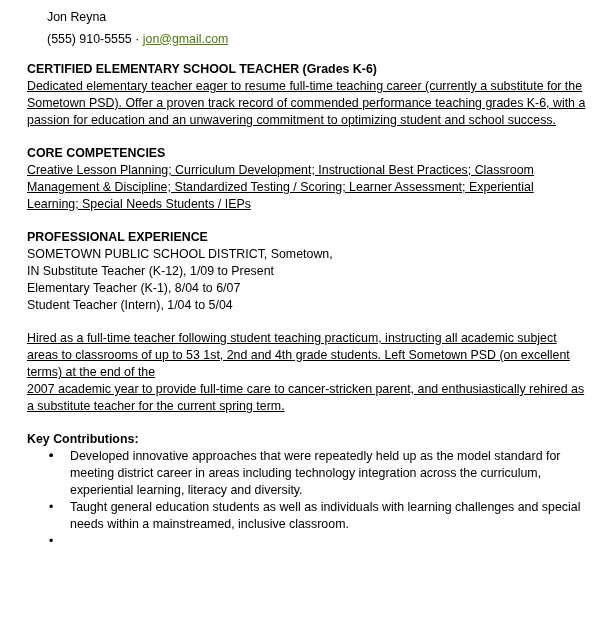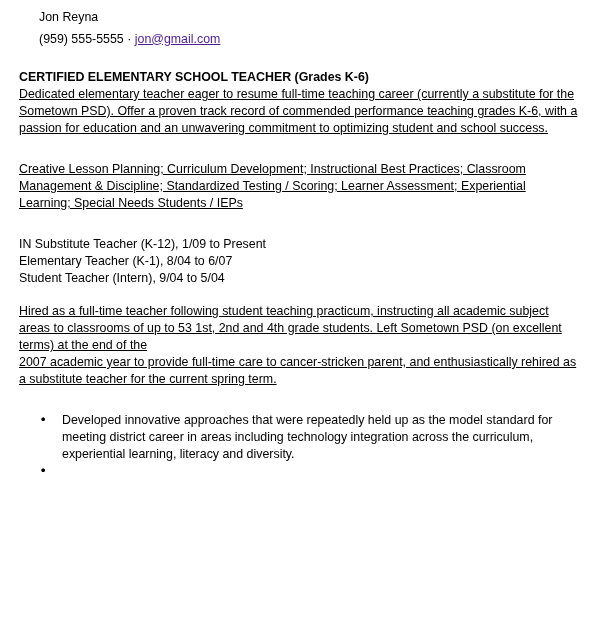--- a/index.html
+++ b/index.html
@@ -12,37 +12,37 @@
       height: 623px;
       overflow: hidden;
       font-family: "Liberation Sans", sans-serif;
       font-size: 12.4px;
       color: #000000;
       line-height: 17px;
       position: relative;
     }
     .page {
       position: absolute;
-      left: 19px;
+      left: 27px;
       top: 7px;
       width: 560px;
     }
     .contact {
       margin-left: 20px;
     }
     .contact .line {
       height: 21.5px;
       line-height: 21.5px;
     }
     .contact a {
-      color: #4c1d95;
+      color: #4d7c0f;
       text-decoration: underline;
     }
     .section {
-      margin-top: 8px;
+      margin-top: 0;
     }
     .heading {
       font-weight: bold;
     }
     p {
       margin: 0;
       text-decoration: underline;
     }
     .gap {
       height: 16px;
@@ -63,62 +63,67 @@
     }
   </style>
 </head>
 <body>
 
 <div class="page">
 
   <div class="contact">
     <div class="line">Jon Reyna</div>
     <div class="line">
-      <span>(959) 555-5555 ·</span>
+      <span>(555) 910-5555 ·</span>
       <a href="#">jon@gmail.com</a>
     </div>
   </div>
 
   <div style="height:11px"></div>
 
   <div class="section">
     <div class="heading">CERTIFIED ELEMENTARY SCHOOL TEACHER (Grades K-6)</div>
     <p>Dedicated elementary teacher eager to resume full-time teaching career (currently a substitute for the Sometown PSD). Offer a proven track record of commended performance teaching grades K-6, with a passion for education and an unwavering commitment to optimizing student and school success.</p>
   </div>
 
   <div class="gap"></div>
 
   <div class="section">
+    <div class="heading">CORE COMPETENCIES</div>
     <p>Creative Lesson Planning; Curriculum Development; Instructional Best Practices; Classroom Management &amp; Discipline; Standardized Testing / Scoring; Learner Assessment; Experiential Learning; Special Needs Students / IEPs</p>
   </div>
 
   <div class="gap"></div>
 
   <div class="section">
+    <div class="heading">PROFESSIONAL EXPERIENCE</div>
+    <div>SOMETOWN PUBLIC SCHOOL DISTRICT, Sometown,</div>
     <div>IN Substitute Teacher (K-12), 1/09 to Present</div>
     <div>Elementary Teacher (K-1), 8/04 to 6/07</div>
-    <div>Student Teacher (Intern), 9/04 to 5/04</div>
+    <div>Student Teacher (Intern), 1/04 to 5/04</div>
     <div class="gap"></div>
     <p>Hired as a full-time teacher following student teaching practicum, instructing all academic subject areas to classrooms of up to 53 1st, 2nd and 4th grade students. Left Sometown PSD (on excellent terms) at the end of the</p>
     <p>2007 academic year to provide full-time care to cancer-stricken parent, and enthusiastically rehired as a substitute teacher for the current spring term.</p>
   </div>
 
   <div class="gap"></div>
 
   <div class="section">
+    <div class="heading">Key Contributions:</div>
     <ul class="bullets">
       <li>
         <span class="bullet">•</span>
       </li>
       <li>
         <span class="bullet">•</span>
         <span>Developed innovative approaches that were repeatedly held up as the model standard for meeting district career in areas including technology integration across the curriculum, experiential learning, literacy and diversity.</span>
       </li>
       <li>
         <span class="bullet">•</span>
+        <span>Taught general education students as well as individuals with learning challenges and special needs within a mainstreamed, inclusive classroom.</span>
       </li>
       <li>
         <span class="bullet">•</span>
       </li>
     </ul>
   </div>
 
 </div>
 
 </body></html>

